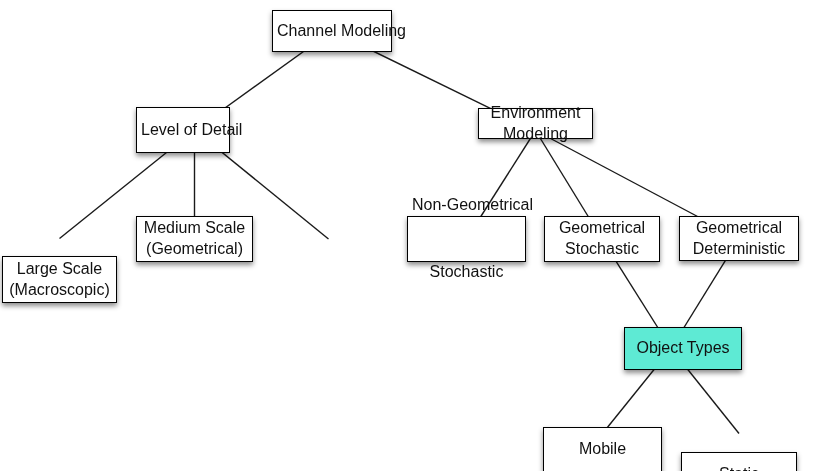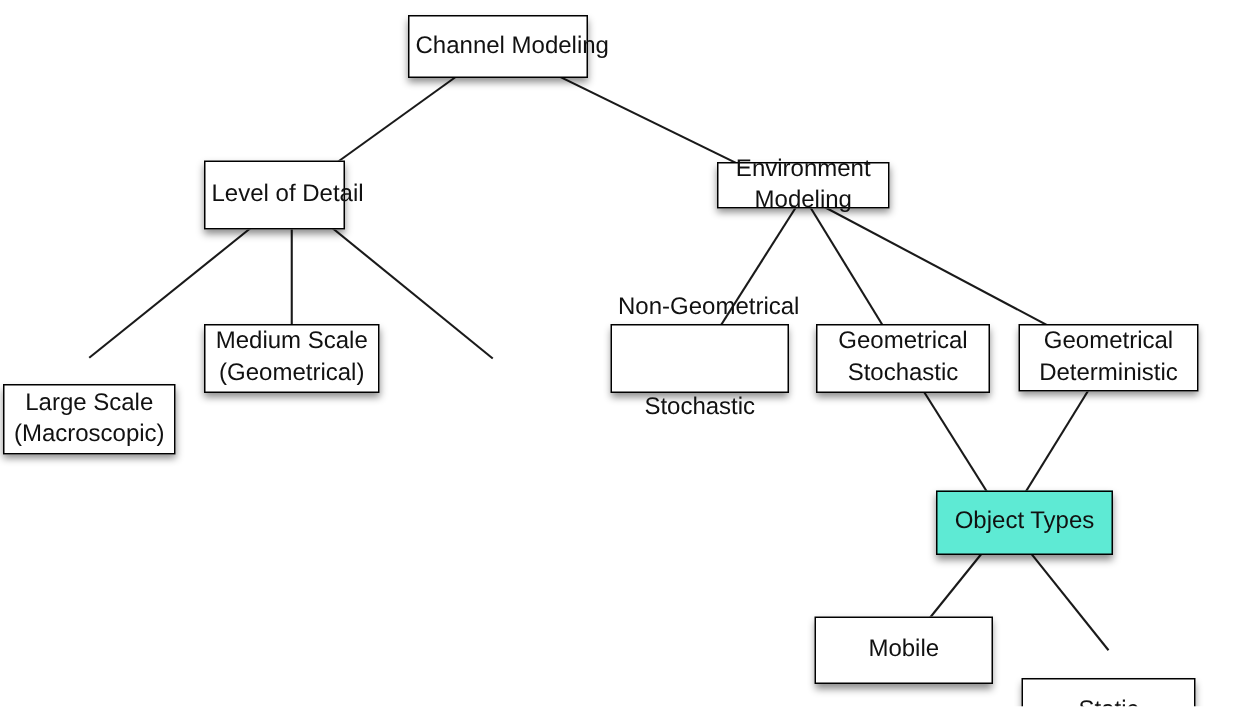--- a/index.html
+++ b/index.html
@@ -87,19 +87,19 @@
       <div class="node-label-line">Geometrical</div>
       <div class="node-label-line">Stochastic</div>
     </div>
     <div class="node" style="left: 679px; top: 216px; width: 120px; height: 45px; background: rgb(255, 255, 255); border-color: rgb(0, 0, 0); color: rgb(17, 17, 17);">
       <div class="node-label-line">Geometrical</div>
       <div class="node-label-line">Deterministic</div>
     </div>
     <div class="node" style="left: 612px; top: 327px; width: 118px; height: 43px; background: #5eead4; border-color: rgb(0, 0, 0); color: rgb(17, 17, 17); margin-left: 12px;">
       <div class="node-label-line">Object Types</div>
     </div>
-    <div class="node" style="left: 543px; top: 411px; width: 119px; height: 45px; background: rgb(255, 255, 255); border-color: rgb(0, 0, 0); color: rgb(17, 17, 17);">
+    <div class="node" style="left: 543px; top: 427px; width: 119px; height: 45px; background: rgb(255, 255, 255); border-color: rgb(0, 0, 0); color: rgb(17, 17, 17);">
       <div class="node-label-line">Mobile</div>
     </div>
     <div class="node" style="left: 681px; top: 411px; width: 116px; height: 45px; background: rgb(255, 255, 255); border-color: rgb(0, 0, 0); color: rgb(17, 17, 17); margin-top: 41px;">
       <div class="node-label-line">Static</div>
     </div>
   </div>
 
 </body></html>

